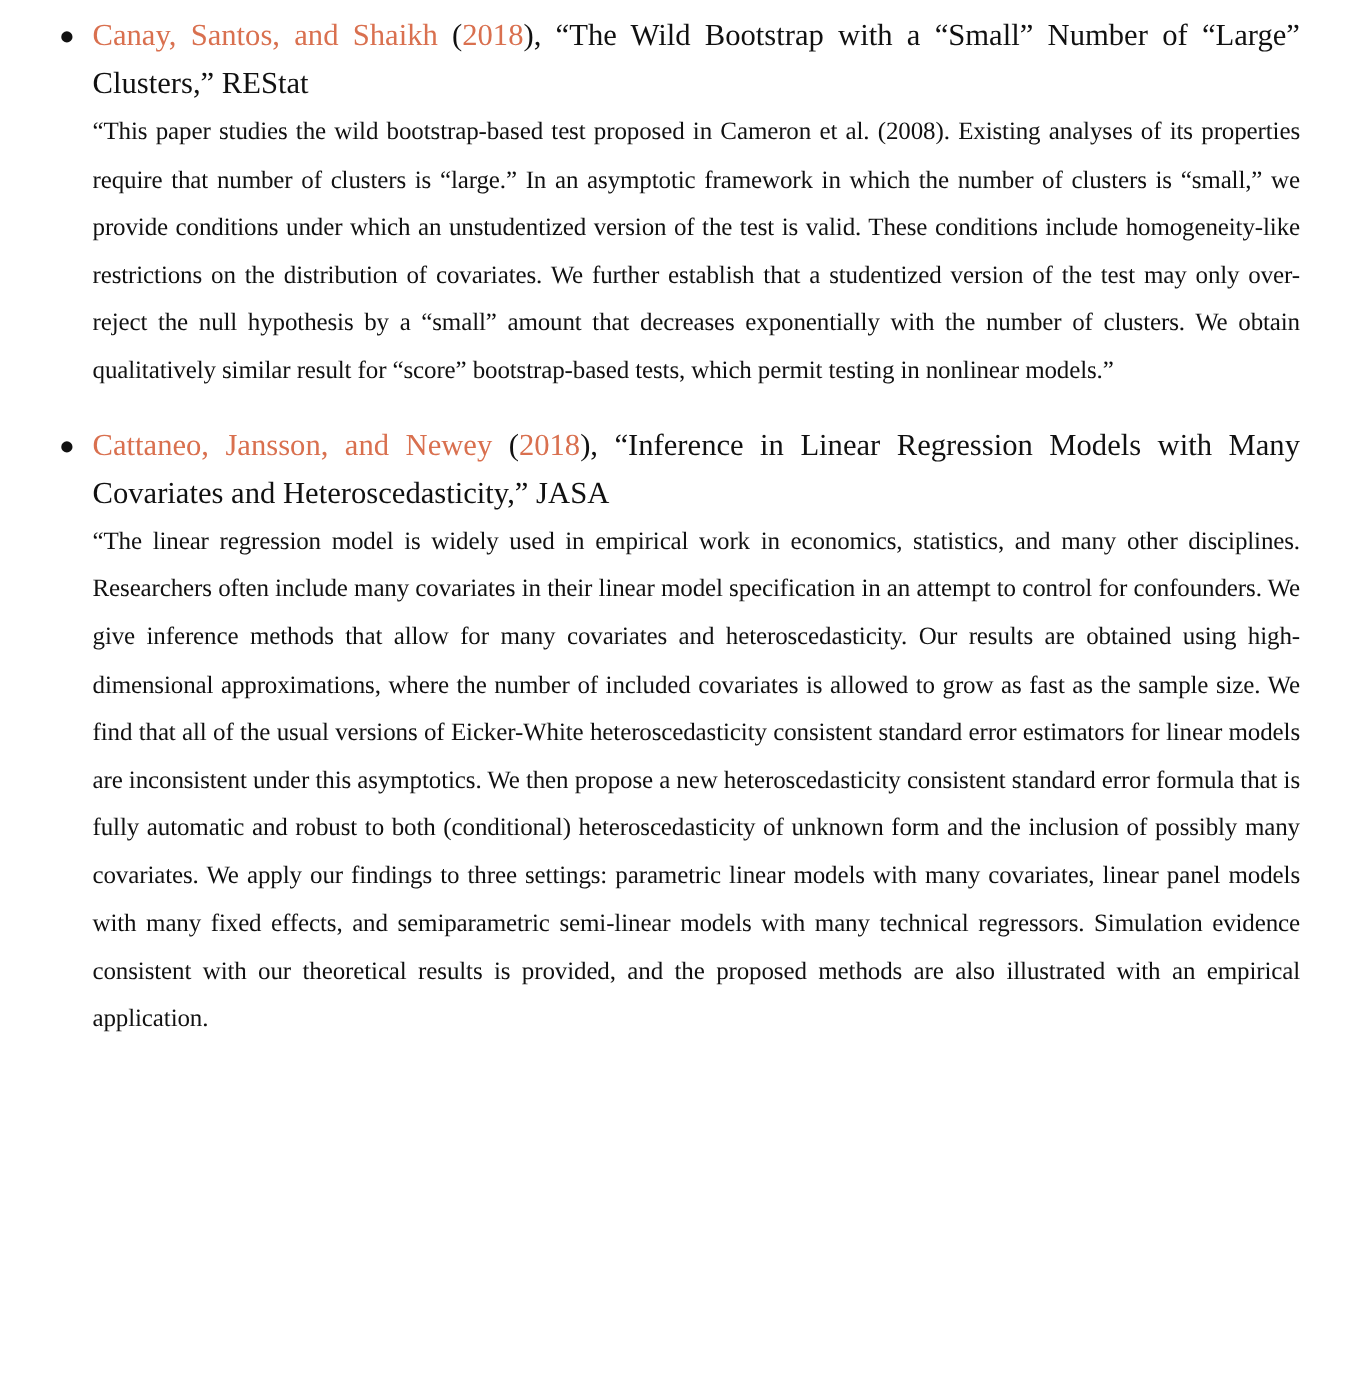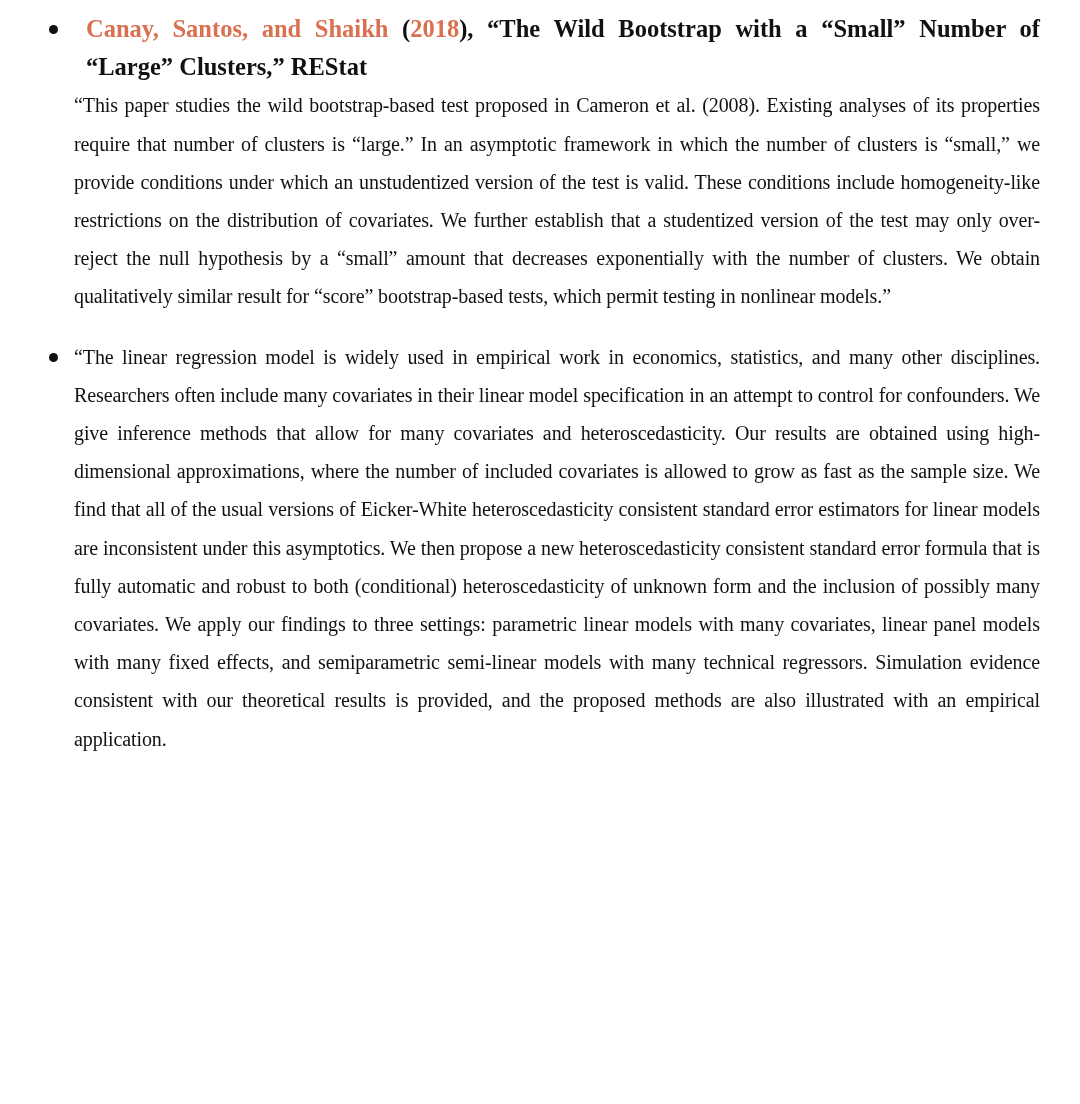--- a/index.html
+++ b/index.html
@@ -33,24 +33,23 @@
       left: 49px;
       top: 15px;
       width: 9px;
       height: 9px;
       border-radius: 50%;
       background: #111111;
     }
     .heading {
       font-size: 24.5px;
       line-height: 38.2px;
-      font-weight: bold;
+      font-weight: normal;
       text-align: justify;
       text-align-last: left;
-      margin-left: 12px;
     }
     .authors, .year {
       color: #d9704f;
       text-decoration: none;
       cursor: pointer;
     }
     .abstract {
       font-size: 20px;
       line-height: 38.2px;
       text-align: justify;
@@ -67,17 +66,20 @@
     <li class="ref">
       <span class="bullet"></span>
       <div class="heading">
         <a class="authors" style="color: rgb(217, 112, 79);">Canay, Santos, and Shaikh</a><span> (</span><a class="year" style="color: rgb(217, 112, 79);">2018</a><span>), </span><span>“The Wild Bootstrap with a “Small” Number of “Large” Clusters,”</span><span> REStat</span>
       </div>
       <div class="abstract">“This paper studies the wild bootstrap-based test proposed in Cameron et al.  (2008). Existing analyses of its properties require that number of clusters is “large.”  In an asymptotic framework in which the number of clusters is “small,” we provide condi­tions under which an unstudentized version of the test is valid. These conditions include homogeneity-like restrictions on the distribution of covariates. We further establish that a studentized version of the test may only over-reject the null hypothesis by a “small” amount that decreases exponentially with the number of clusters.  We obtain qualita­tively similar result for “score” bootstrap-based tests, which permit testing in nonlinear models.”</div>
     </li>
 
     <li class="ref">
       <span class="bullet"></span>
+      <div class="heading">
+        <a class="authors" style="color: rgb(217, 112, 79);">Cattaneo, Jansson, and Newey</a><span> (</span><a class="year" style="color: rgb(217, 112, 79);">2018</a><span>), </span><span>“Inference in Linear Regression Models with Many Covariates and Heteroscedasticity,”</span><span> JASA</span>
+      </div>
       <div class="abstract">“The linear regression model is widely used in empirical work in economics, statistics, and many other disciplines.  Researchers often include many covariates in their linear model specification in an attempt to control for confounders. We give inference meth­ods that allow for many covariates and heteroscedasticity.  Our results are obtained using high-dimensional approximations, where the number of included covariates is allowed to grow as fast as the sample size.  We find that all of the usual versions of Eicker-White heteroscedasticity consistent standard error estimators for linear models are inconsistent under this asymptotics. We then propose a new heteroscedasticity con­sistent standard error formula that is fully automatic and robust to both (conditional) heteroscedasticity of unknown form and the inclusion of possibly many covariates. We apply our findings to three settings: parametric linear models with many covariates, lin­ear panel models with many fixed effects, and semiparametric semi-linear models with many technical regressors. Simulation evidence consistent with our theoretical results is provided, and the proposed methods are also illustrated with an empirical application.</div>
     </li>
 
   </ul>
 </div>
 
 </body></html>

